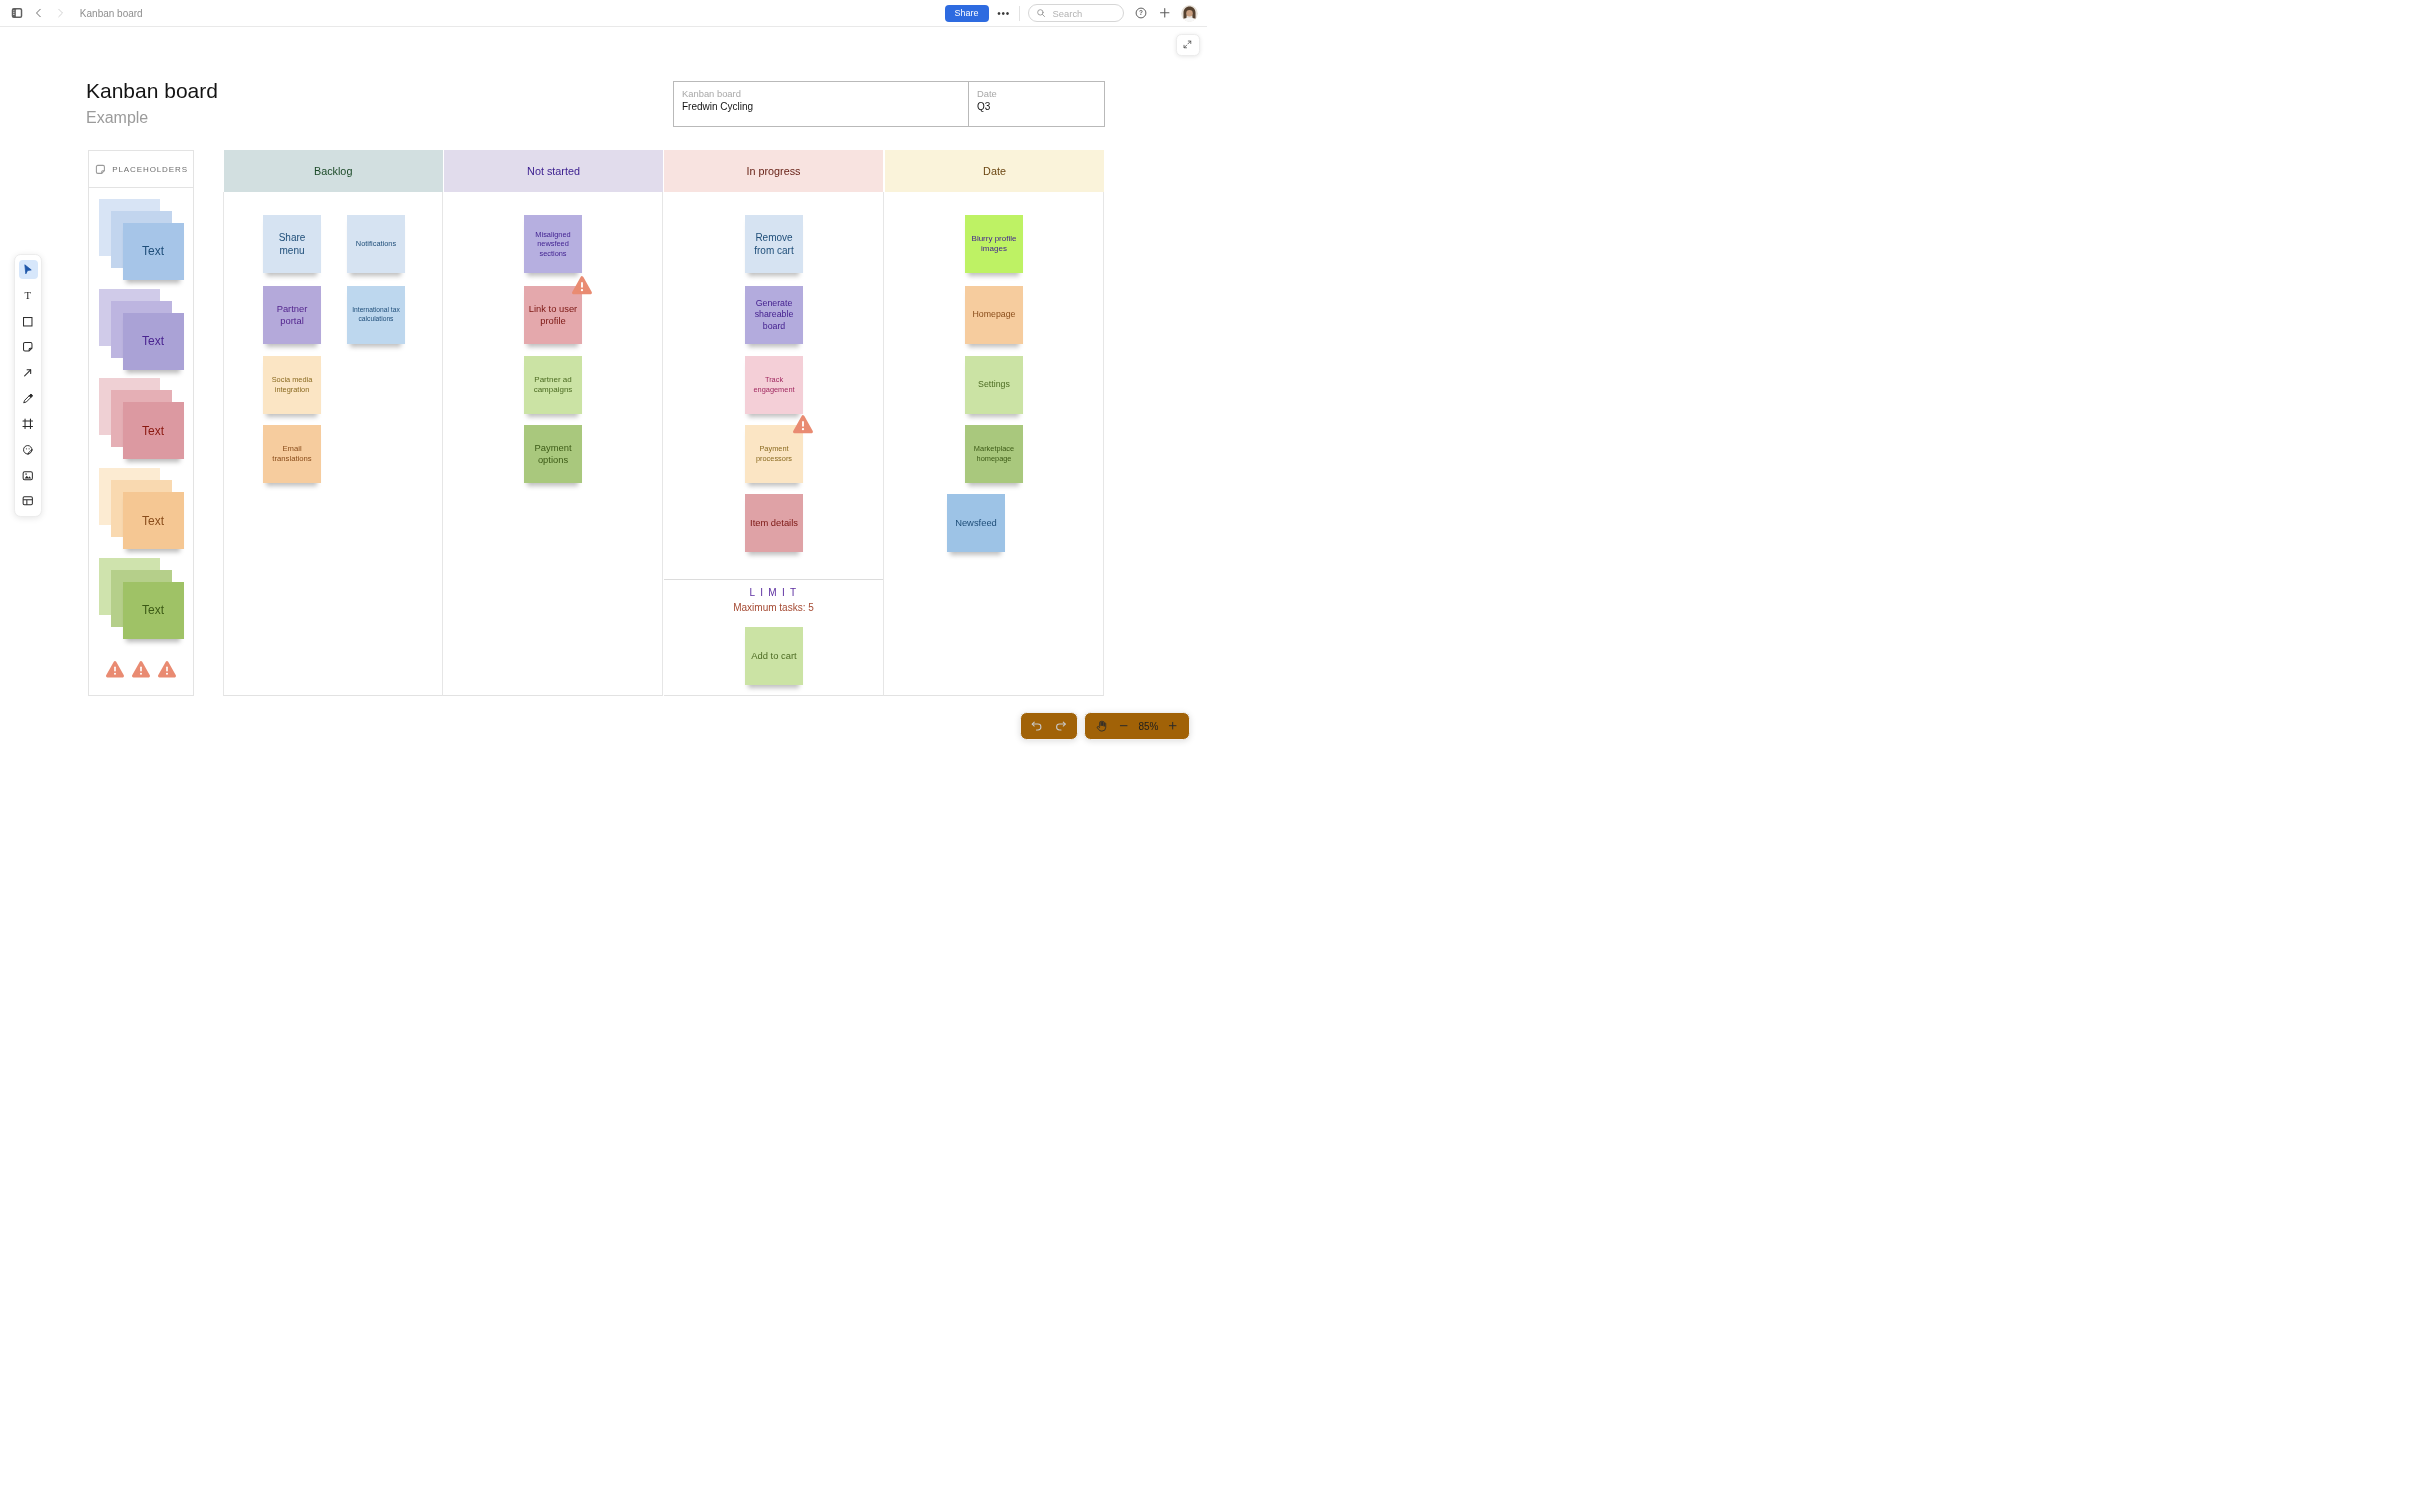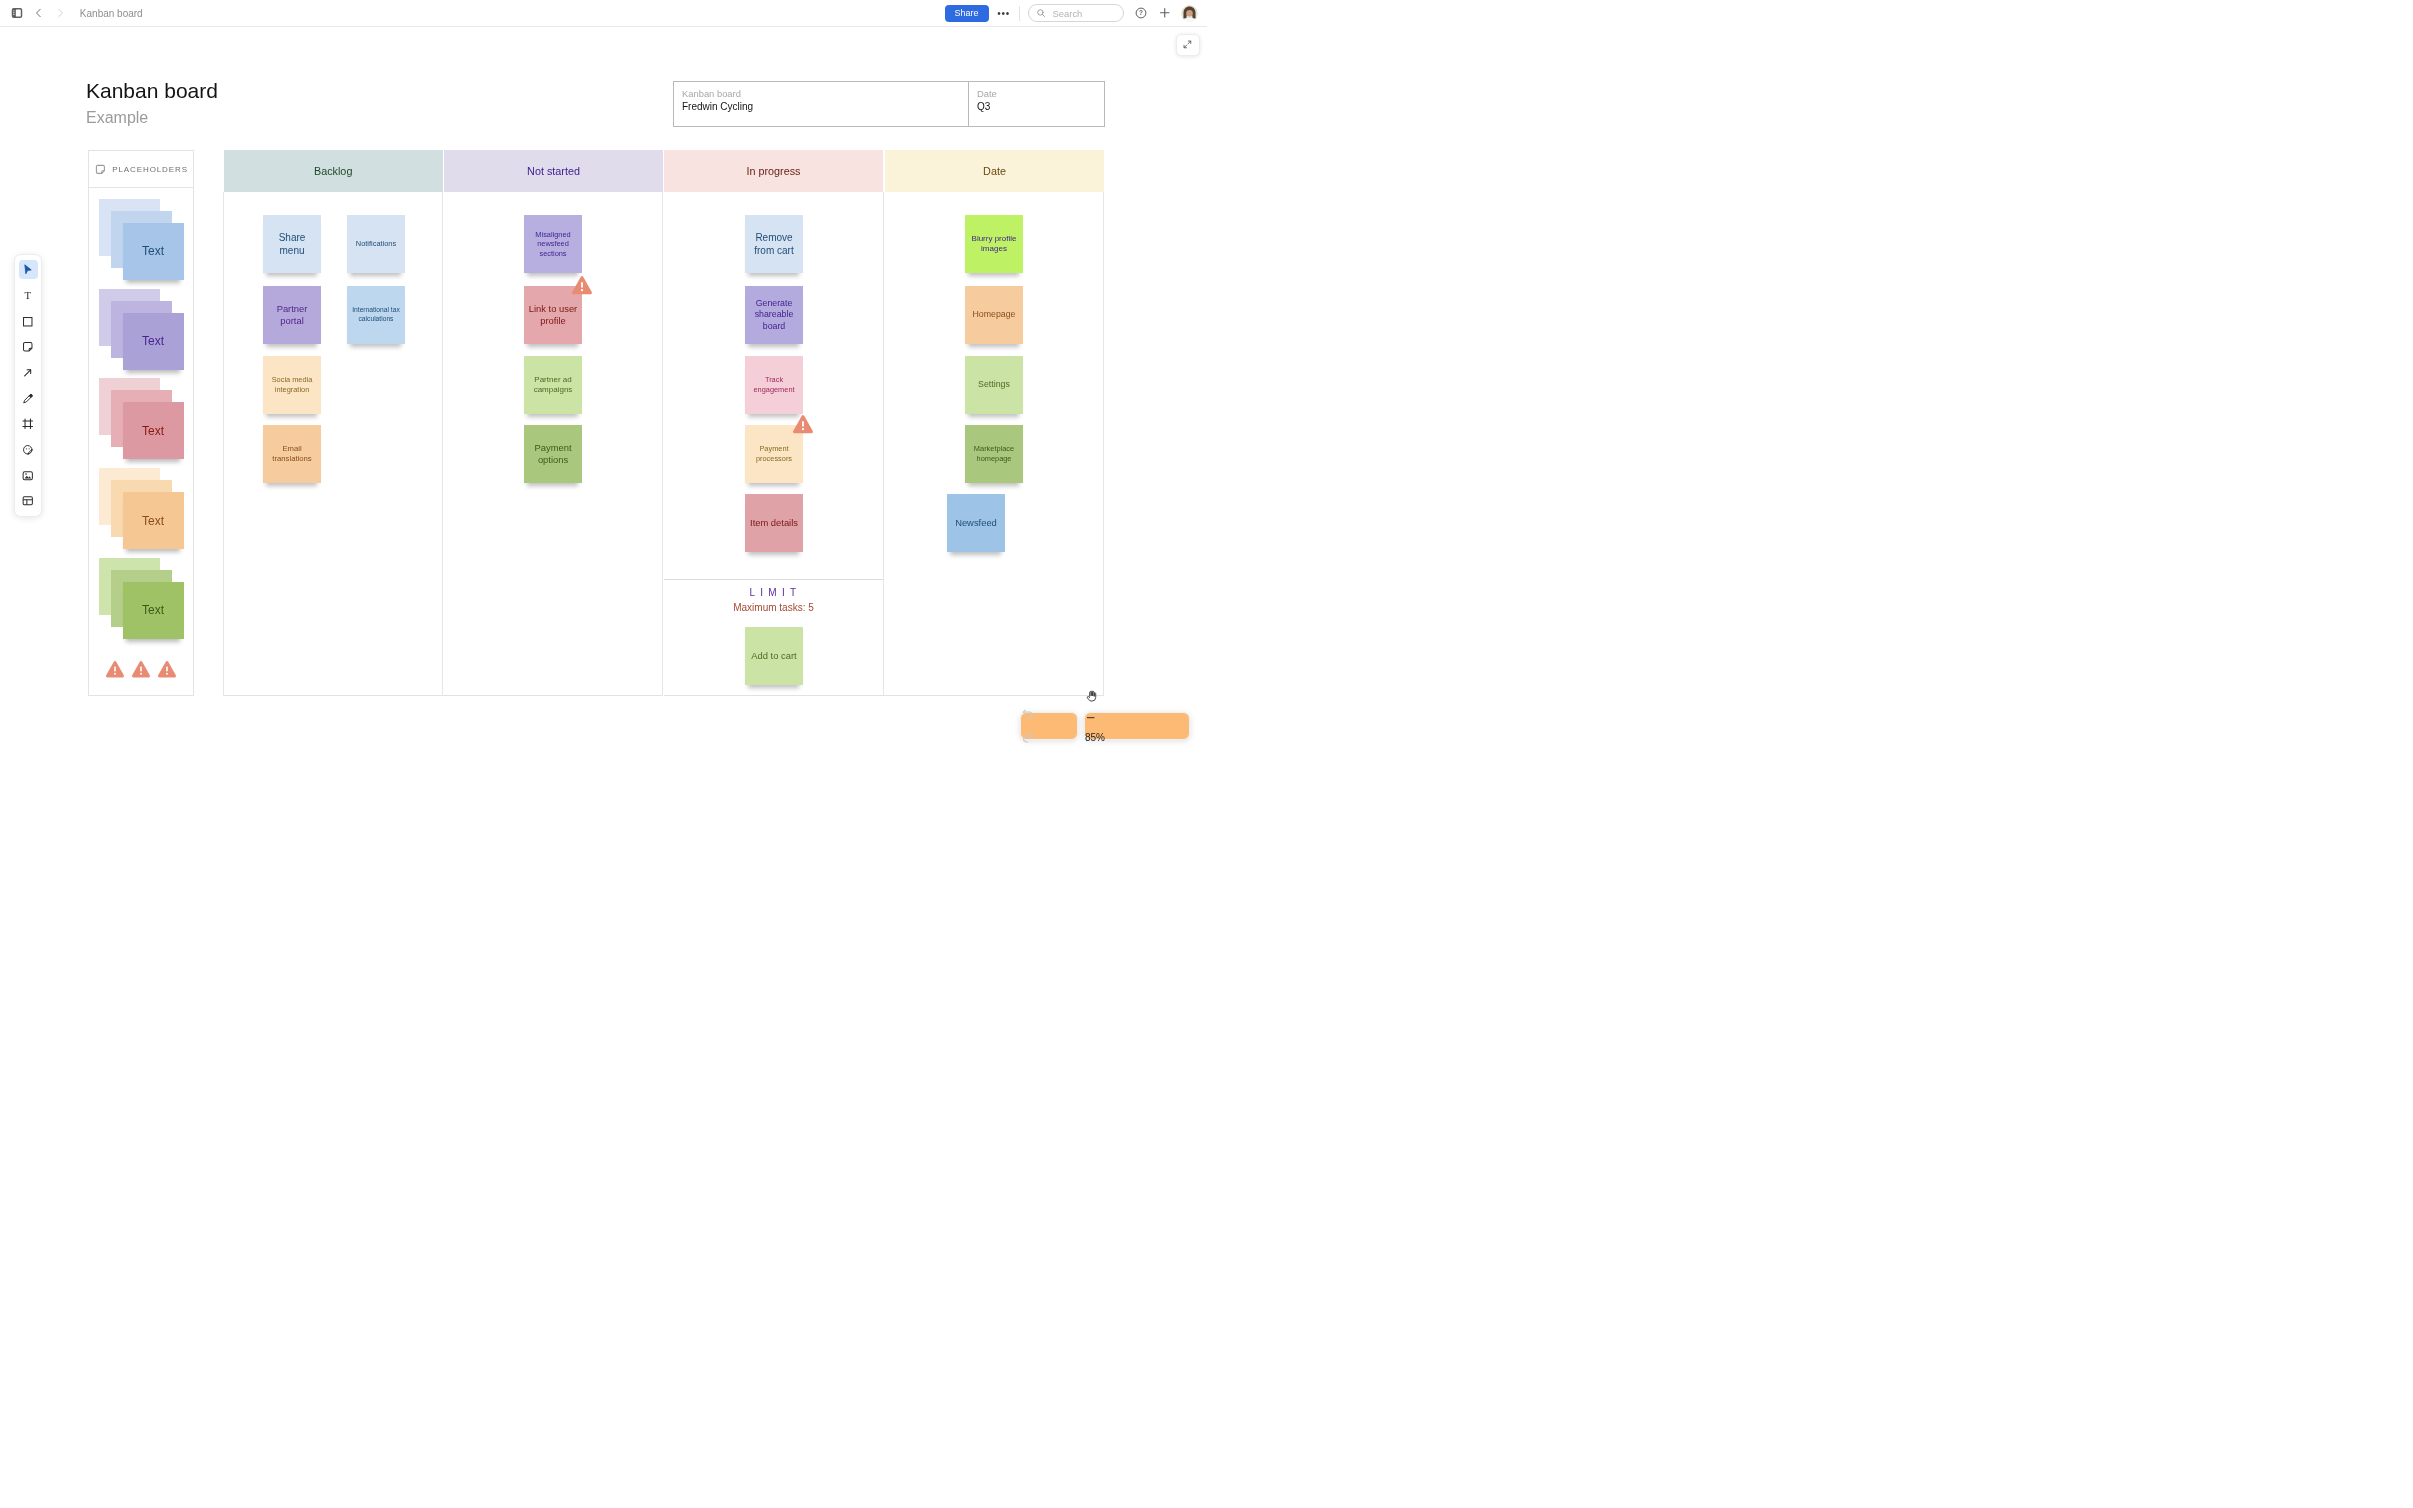--- a/index.html
+++ b/index.html
@@ -97,23 +97,23 @@
     position:absolute;left:14px;top:254px;width:28px;background:#fff;
     border:0.7px solid #ececec;border-radius:6.7px;box-shadow:0 1.3px 6.7px rgba(0,0,0,.10);
     display:flex;flex-direction:column;align-items:center;gap:6.7px;padding:5.4px 0;
     box-sizing:border-box;z-index:15;
   }
   .tool{width:19px;height:19px;border-radius:4px;display:flex;align-items:center;
     justify-content:center;cursor:pointer}
   .tool.active{background:#d7e7fb}
   
   .pill{
-    position:absolute;top:712px;height:28px;background:#fdba74;border:0.7px solid #f0f0f0;
+    position:absolute;top:712px;height:28px;background:#a16207;border:0.7px solid #f0f0f0;
     border-radius:6.7px;box-shadow:0 1.3px 6.7px rgba(0,0,0,.13);display:flex;
-    align-items:flex-start;justify-content:center;box-sizing:border-box;z-index:15;flex-direction:column;
+    align-items:center;justify-content:center;box-sizing:border-box;z-index:15;
   }
   .pill.history{left:1020px;width:58px;gap:10.8px}
   .pill.zoom{left:1084px;width:106px;gap:8.8px}
   .zoom-level{font-size:10px;color:#1e1e1e}
   .pill .picon{display:flex;align-items:center;justify-content:center;cursor:pointer}
 </style>
 </head>
 <body>
 
 <div class="topbar">

